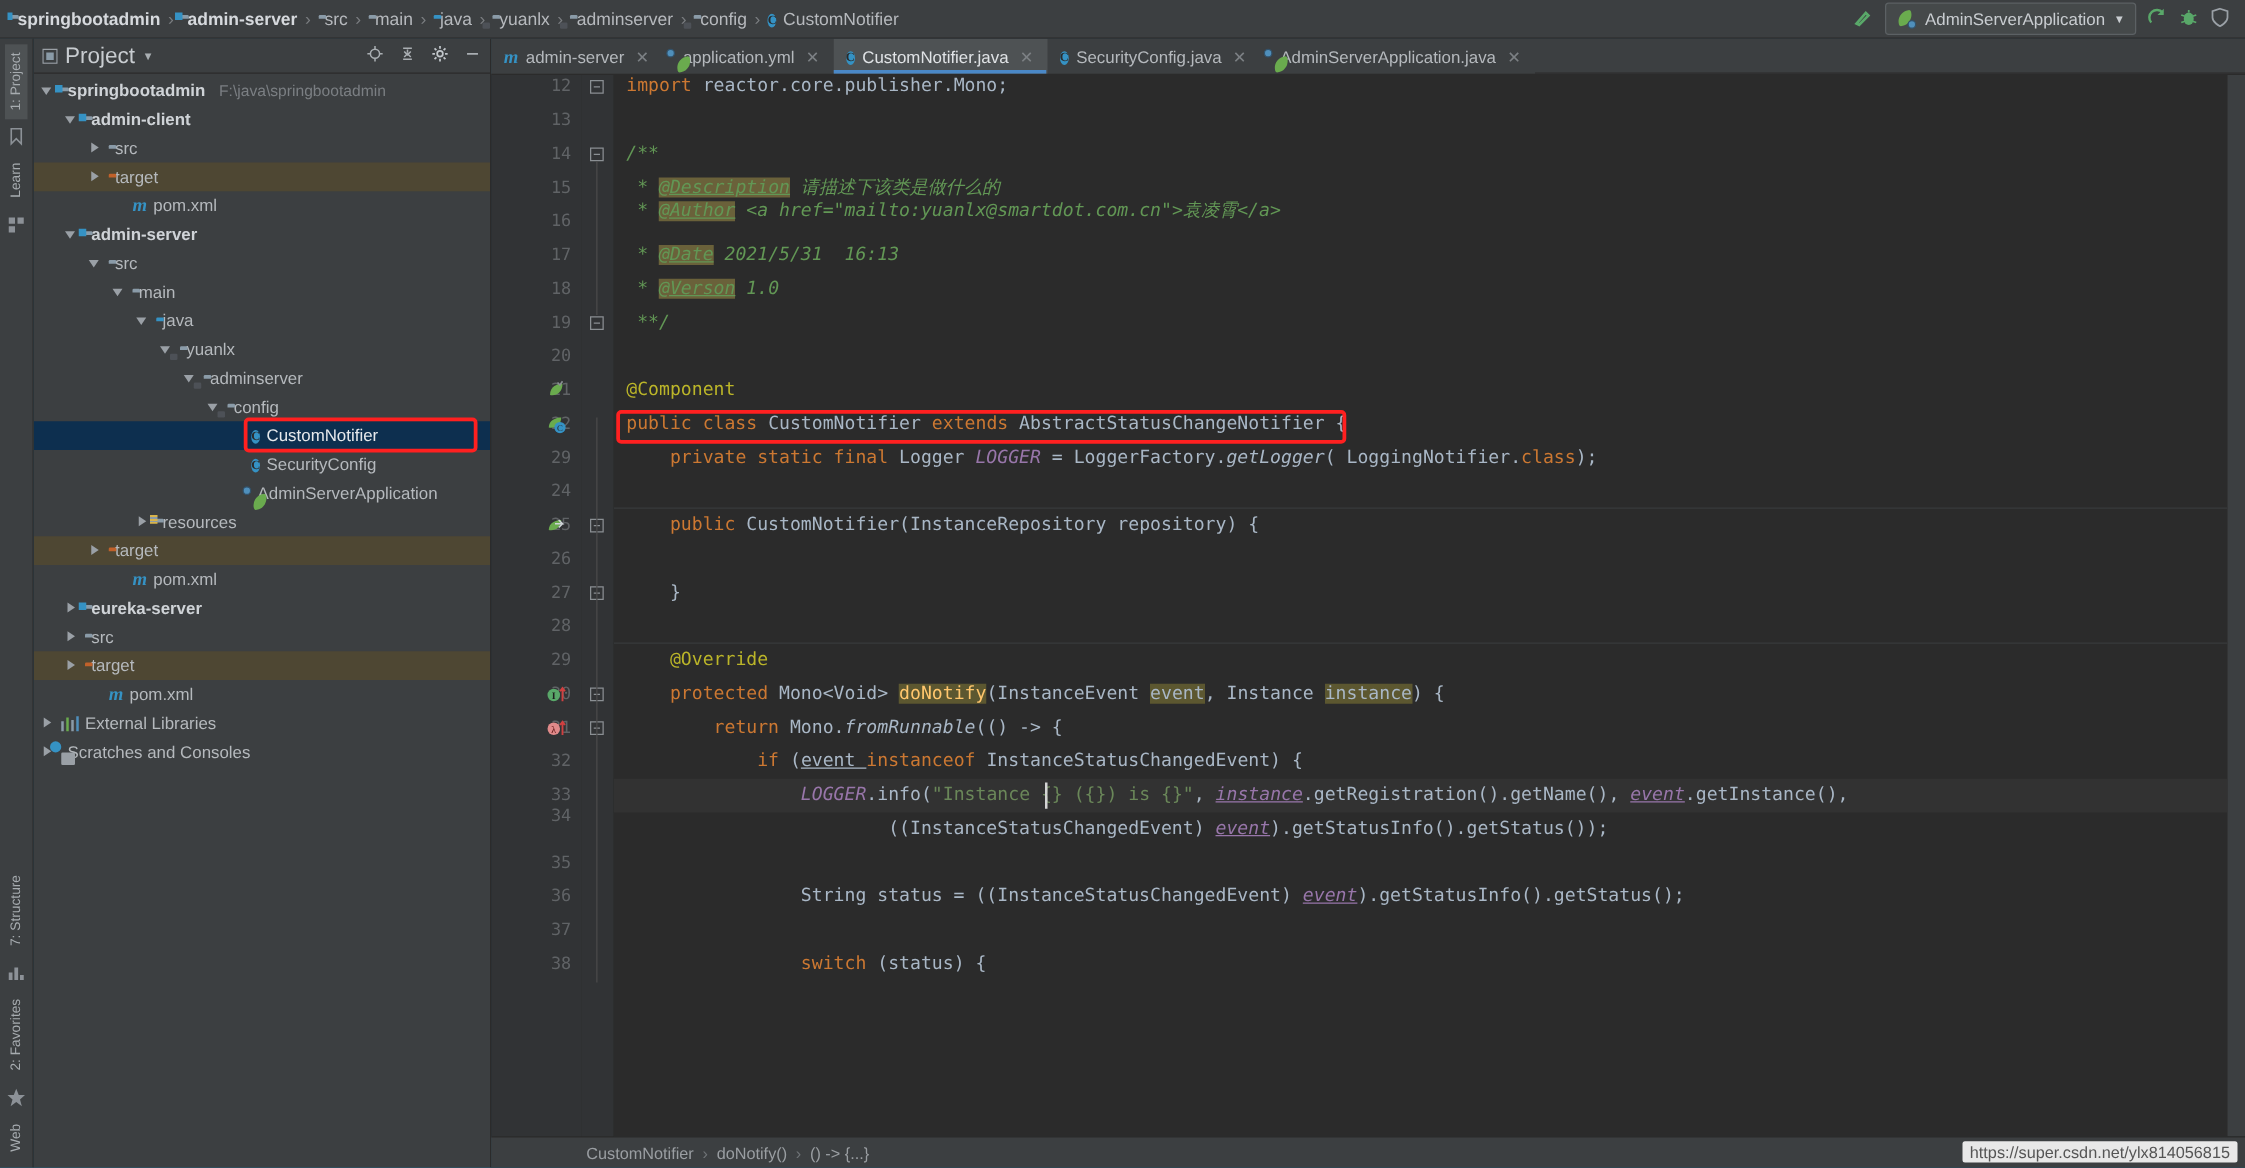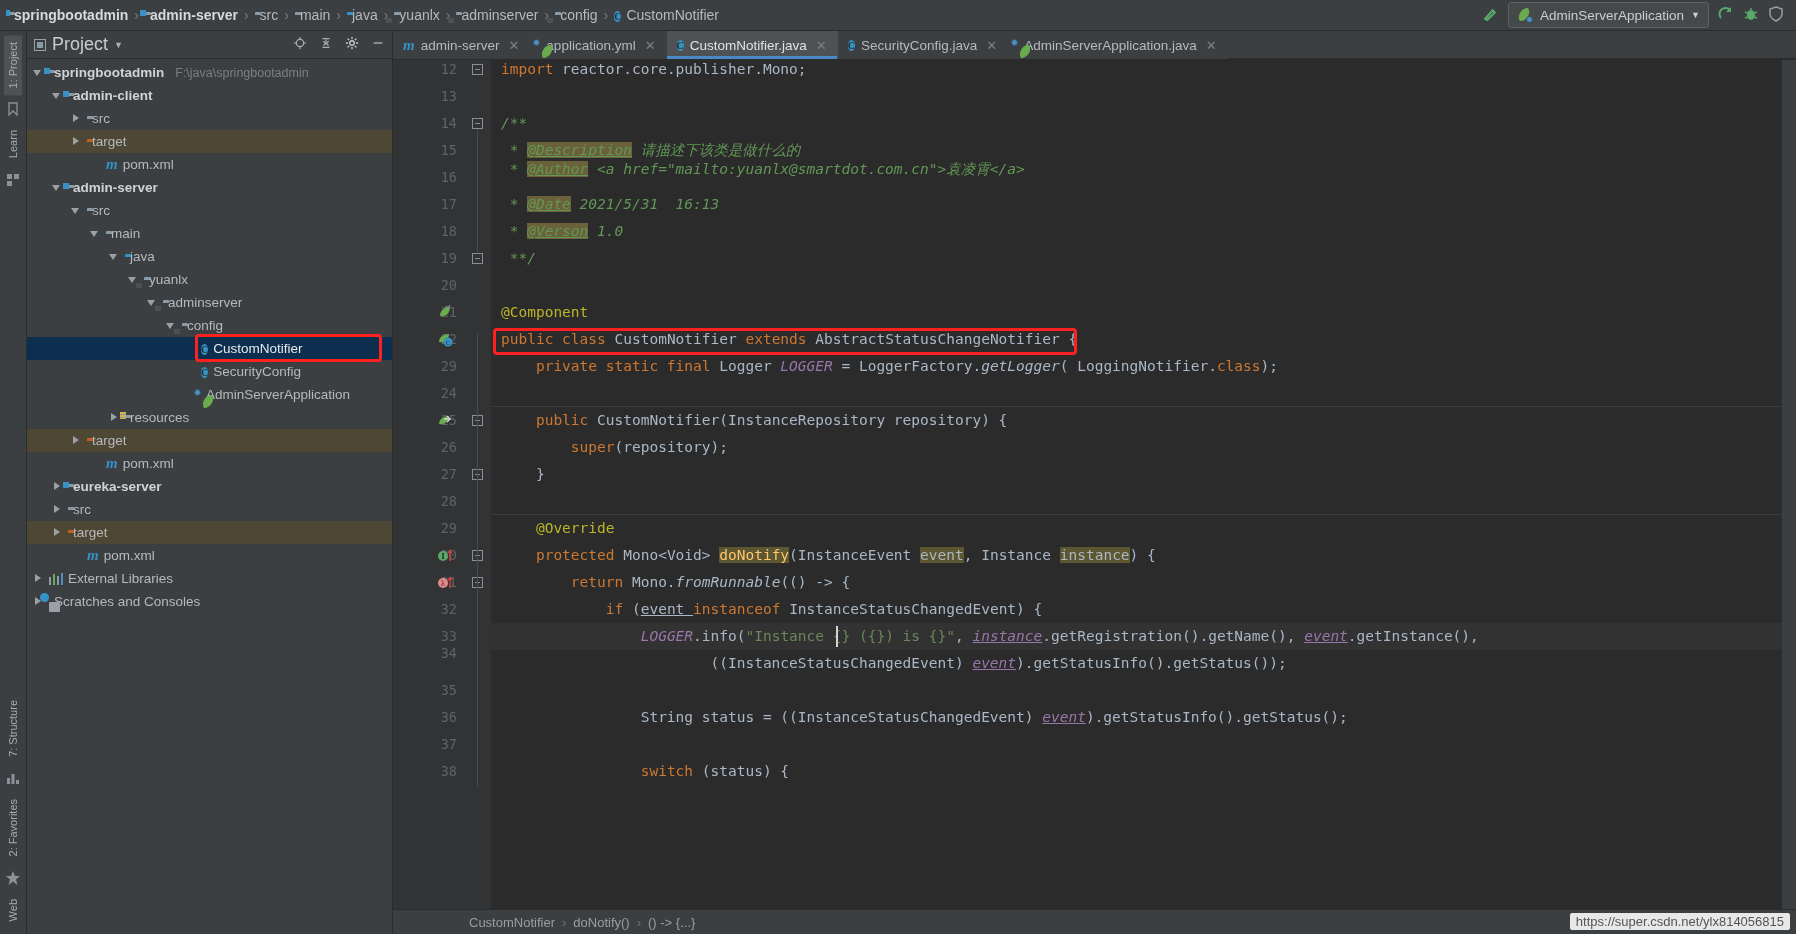--- a/index.html
+++ b/index.html
@@ -513,21 +513,20 @@
             <div class="cl" style="top: 96px;"><span class="pad"><span class="cmt"> * </span><span class="cmtt">@Author</span><span class="cmt"> &lt;a href="mailto:yuanlx@smartdot.com.cn"&gt;袁凌霄&lt;/a&gt;</span></span></div>
             <div class="cl" style="top: 131px;"><span class="pad"><span class="cmt"> * </span><span class="cmtt">@Date</span><span class="cmt"> 2021/5/31  16:13</span></span></div>
             <div class="cl" style="top: 158px;"><span class="pad"><span class="cmt"> * </span><span class="cmtt">@Verson</span><span class="cmt"> 1.0</span></span></div>
             <div class="cl" style="top: 185px;"><span class="pad"><span class="cmt"> **/</span></span></div>
             <div class="cl" style="top: 212px;"><span class="pad"></span></div>
             <div class="cl" style="top: 239px;"><span class="pad"><span class="ann">@Component</span></span></div>
             <div class="cl" style="top: 266px;"><span class="pad"><span class="kw">public class </span>CustomNotifier <span class="kw">extends </span>AbstractStatusChangeNotifier {</span></div>
             <div class="cl" style="top: 293px;"><span class="pad">    <span class="kw">private static final </span>Logger <span class="fld">LOGGER </span>= LoggerFactory.<span class="sfn">getLogger</span>( LoggingNotifier.<span class="kw">class</span>);</span></div>
             <div class="cl" style="top: 320px;"><span class="pad"></span></div>
             <div class="cl" style="top: 347px;"><span class="pad">    <span class="kw">public </span>CustomNotifier(InstanceRepository repository) {</span></div>
-            <div class="cl" style="top: 374px;"><span class="pad">        <span class="kw">super</span>(repository);</span></div>
             <div class="cl" style="top: 401px;"><span class="pad">    }</span></div>
             <div class="cl" style="top: 428px;"><span class="pad"></span></div>
             <div class="cl" style="top: 455px;"><span class="pad">    <span class="ann">@Override</span></span></div>
             <div class="cl" style="top: 482px;"><span class="pad">    <span class="kw">protected </span>Mono&lt;Void&gt; <span class="mtd hl">doNotify</span>(InstanceEvent <span class="hl">event</span>, Instance <span class="hl">instance</span>) {</span></div>
             <div class="cl" style="top: 509px;"><span class="pad">        <span class="kw">return </span>Mono.<span class="sfn">fromRunnable</span>(() -&gt; {</span></div>
             <div class="cl" style="top: 536px;"><span class="pad">            <span class="kw">if </span>(<span class="uline">event </span><span class="kw">instanceof </span>InstanceStatusChangedEvent) {</span></div>
             <div class="cl" style="top: 563px;"><span class="pad">                <span class="fld">LOGGER</span>.info(<span class="str">"Instance {} ({}) is {}"</span>, <span class="uline fld">instance</span>.getRegistration().getName(), <span class="uline fld">event</span>.getInstance(),</span></div>
             <div class="cl" style="top: 590px;"><span class="pad">                        ((InstanceStatusChangedEvent) <span class="uline fld">event</span>).getStatusInfo().getStatus());</span></div>
             <div class="cl" style="top: 617px;"><span class="pad"></span></div>
             <div class="cl" style="top: 644px;"><span class="pad">                String status = ((InstanceStatusChangedEvent) <span class="uline fld">event</span>).getStatusInfo().getStatus();</span></div>

